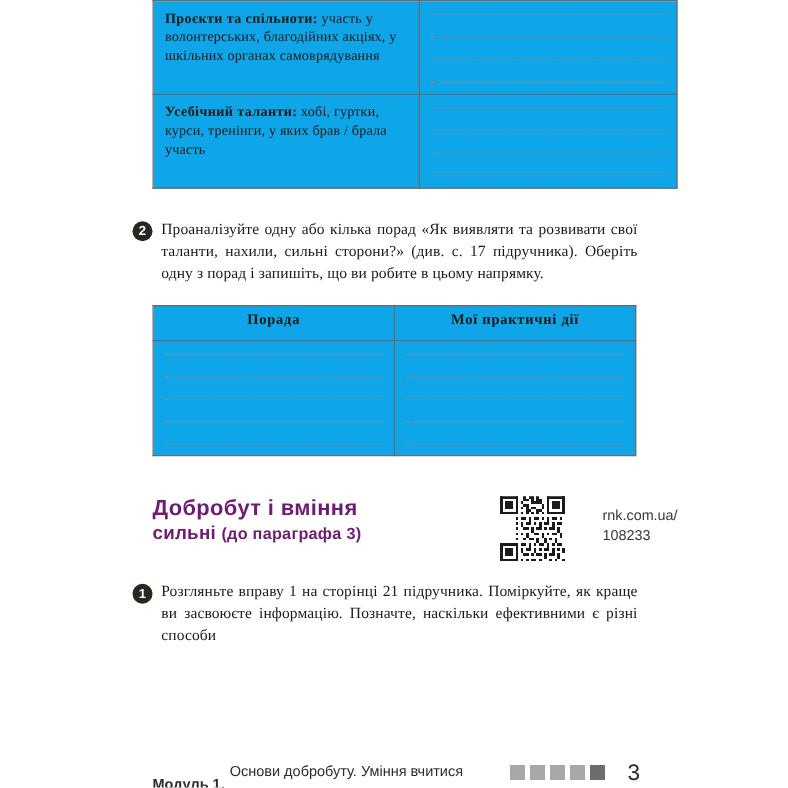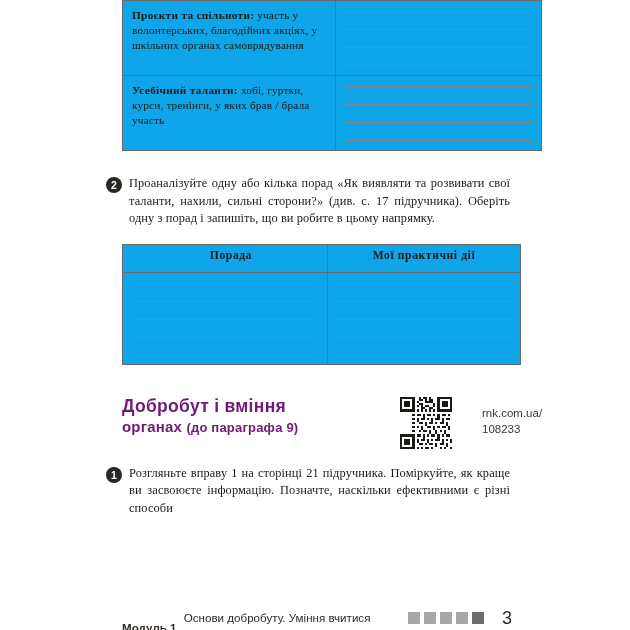--- a/index.html
+++ b/index.html
@@ -78,21 +78,21 @@
   
   #table-advice { margin-top: 0; }
   #table-advice th {
     text-align: center;
     font-weight: bold;
     font-size: 11.6px;
     letter-spacing: 0.6px;
     padding: 4px 0 5px 0;
     height: 18px;
   }
-  #table-advice th.col-a, #table-advice td.col-a { width: 192px; padding-left: 12px; }
+  #table-advice th.col-a, #table-advice td.col-a { width: 192px; }
   #table-advice th.col-b, #table-advice td.col-b { width: 192px; }
   #table-advice td { padding: 10px 9px 5px 9px; }
   #table-advice td .dotline { margin-bottom: 17px; }
   #table-advice td .dotline:last-child { margin-bottom: 3px; }
 
   
   .task {
     position: relative;
     padding-left: 23px;
     font-size: 12.4px;
@@ -276,21 +276,21 @@
           </td>
         </tr>
       </tbody>
     </table>
 
     <div style="height:30px"></div>
 
     <div class="section-head">
       <div class="section-title">
         <span class="line1">Добробут і вміння</span>
-        <span class="line2"><span>органах</span> <span class="sub">(до параграфа 9)</span></span>
+        <span class="line2"><span>сильні</span> <span class="sub">(до параграфа 3)</span></span>
       </div>
       <div class="qr-wrap">
         <svg class="qr-code" viewBox="0 0 25 25" shape-rendering="crispEdges">
           <rect width="25" height="25" fill="#ffffff"></rect>
           <g fill="#1c1a17">
 
             <rect x="0" y="0" width="7" height="1"></rect>
               <rect x="0" y="6" width="7" height="1"></rect>
             <rect x="0" y="0" width="1" height="7"></rect>
               <rect x="6" y="0" width="1" height="7"></rect>

